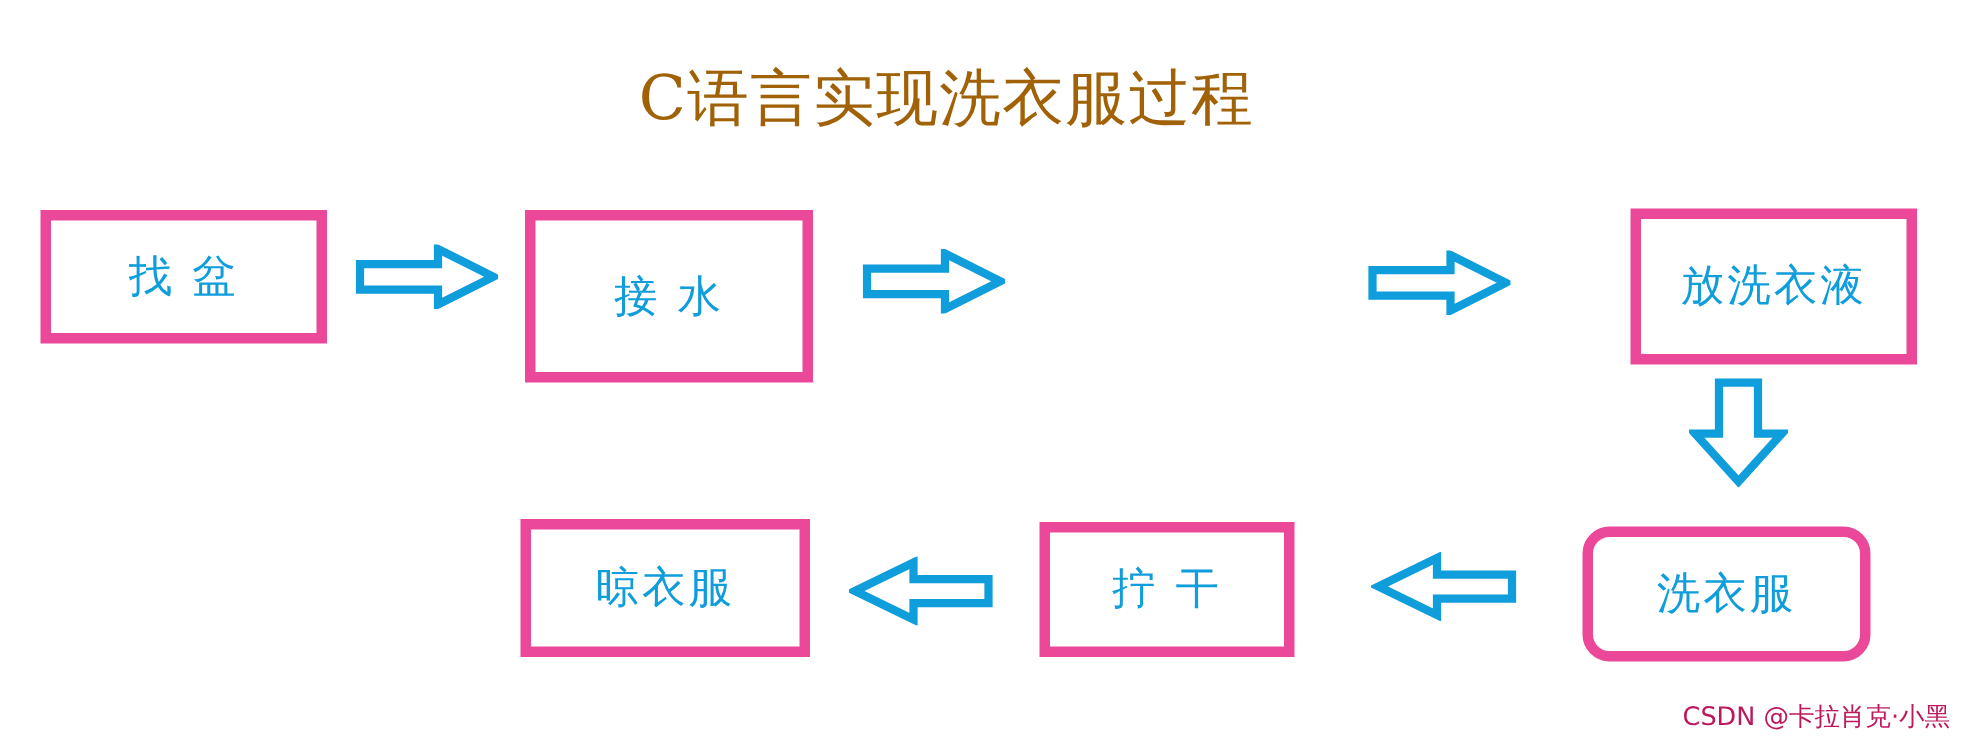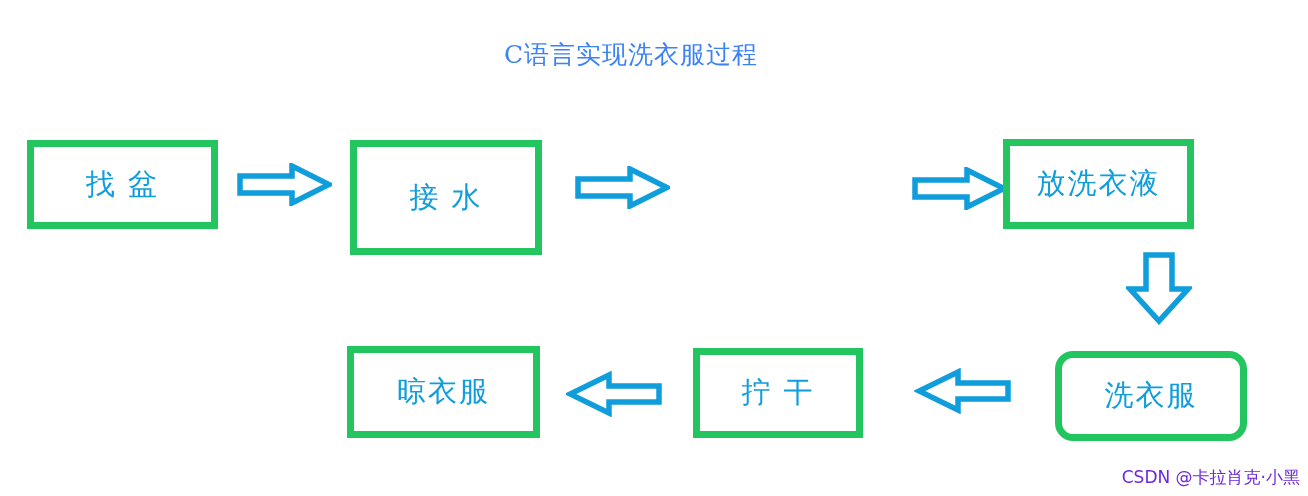--- a/index.html
+++ b/index.html
@@ -15,43 +15,43 @@
     overflow: hidden;
     font-family: "DejaVu Serif", serif;
   }
   .title {
     position: absolute;
     left: 0;
     top: 38px;
     width: 1262px;
     margin: 0;
     text-align: center;
-    font-size: 25px;
+    font-size: 41px;
     font-weight: normal;
-    color: #3b82f6;
+    color: #a16207;
     letter-spacing: 1px;
     white-space: nowrap;
   }
   .node {
     position: absolute;
     box-sizing: border-box;
-    border: 7px solid #22c55e;
+    border: 7px solid #ec4899;
     background: #ffffff;
     color: #0f9ddb;
     font-size: 29px;
     display: flex;
     align-items: center;
     justify-content: center;
     white-space: pre;
     letter-spacing: 2px;
   }
   #node-0 { left: 27px;   top: 140px; width: 191px; height: 89px; }
   #node-1 { left: 350px;  top: 140px; width: 192px; height: 115px; }
   #node-2 { left: 703px;  top: 141px; width: 190px; height: 89px; }
-  #node-3 { left: 1003px; top: 139px; width: 191px; height: 90px; }
+  #node-3 { left: 1087px; top: 139px; width: 191px; height: 104px; }
   #node-4 { left: 1055px; top: 351px; width: 192px; height: 90px; border-radius: 18px; }
   #node-5 { left: 693px;  top: 348px; width: 170px; height: 90px; }
   #node-6 { left: 347px;  top: 346px; width: 193px; height: 92px; }
 
   .arrow { position: absolute; display: block; }
   .arrow polygon {
     fill: #ffffff;
     stroke: #0f9ddb;
     stroke-width: 5.5;
     stroke-linejoin: miter;
@@ -62,21 +62,21 @@
   #arrow-3 { left: 1126px; top: 252px; width: 66px; height: 73px; }
   #arrow-4 { left: 914px;  top: 368px; width: 98px; height: 46px; }
   #arrow-5 { left: 566px;  top: 371px; width: 96px; height: 46px; }
 
   .watermark {
     position: absolute;
     right: 8px;
     top: 466px;
     font-family: "DejaVu Sans", sans-serif;
     font-size: 17px;
-    color: #6d28d9;
+    color: #be185d;
     white-space: nowrap;
   }
 </style>
 </head>
 <body>
 
 <div class="canvas">
 
   <h1 class="title">C语言实现洗衣服过程</h1>
 

